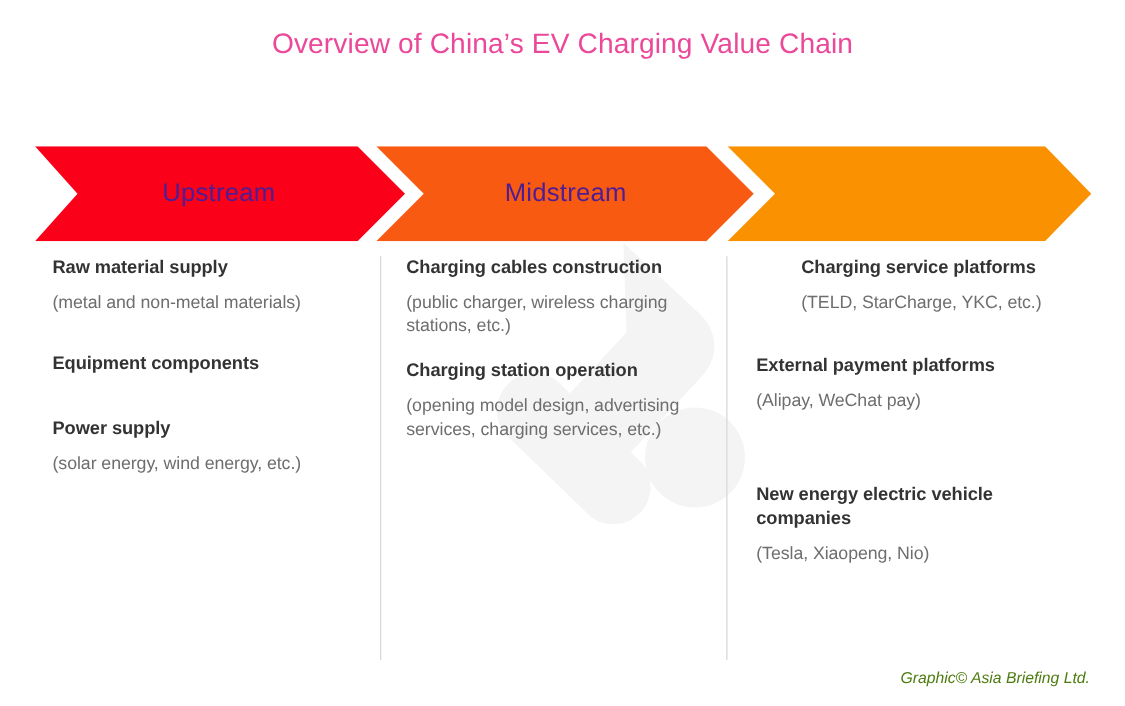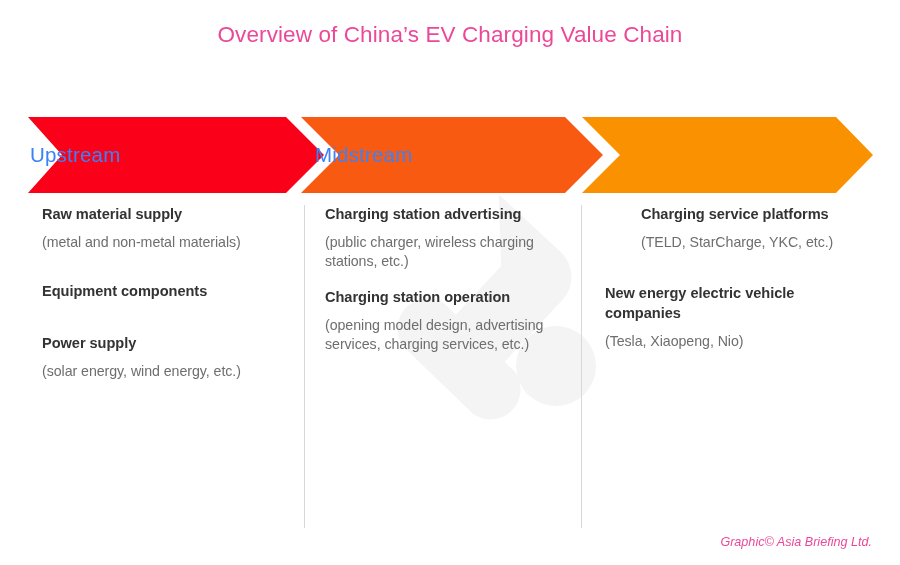--- a/index.html
+++ b/index.html
@@ -52,21 +52,22 @@
     z-index: 2;
   }
   .banner-svg { display: block; }
   .banner-label {
     position: absolute;
     top: 0;
     height: 76px;
     line-height: 76px;
     font-size: 20.5px;
     font-weight: 400;
-    color: #3b82f6;
+    color: #4c1d95;
+    text-align: center;
     white-space: nowrap;
     letter-spacing: .2px;
   }
   .label-up   { left: 30px;  width: 290px; }
   .label-mid  { left: 315px; width: 275px; }
   .label-down { left: 596px; width: 275px; }
 
   
   .columns {
     position: absolute;
@@ -120,21 +121,21 @@
   .col-down .entry:nth-child(1) { margin-bottom: 32px; margin-left: 36px; }
   .col-down .entry:nth-child(2) { margin-bottom: 55px; }
 
   
   .credit {
     position: absolute;
     right: 28px;
     bottom: 16px;
     font-size: 12.6px;
     font-style: italic;
-    color: #ec4899;
+    color: #4d7c0f;
     white-space: nowrap;
     z-index: 3;
   }
 </style>
 </head>
 <body>
 
 <div class="watermark">
   <svg width="230" height="230" viewBox="0 0 230 230" aria-hidden="true">
     <g fill="#f4f4f5">
@@ -175,35 +176,39 @@
       <div class="entry-head">Equipment components</div>
     </div>
     <div class="entry">
       <div class="entry-head">Power supply</div>
       <div class="entry-sub">(solar energy, wind energy, etc.)</div>
     </div>
   </div>
 
   <div class="col col-mid">
     <div class="entry">
-      <div class="entry-head">Charging station advertising</div>
+      <div class="entry-head">Charging cables construction</div>
       <div class="entry-sub">(public charger, wireless charging stations, etc.)</div>
     </div>
     <div class="entry">
       <div class="entry-head">Charging station operation</div>
       <div class="entry-sub">(opening model design, advertising services, charging services, etc.)</div>
     </div>
   </div>
 
   <div class="col col-down">
     <div class="entry">
       <div class="entry-head">Charging service platforms</div>
       <div class="entry-sub">(TELD, StarCharge, YKC, etc.)</div>
     </div>
     <div class="entry">
+      <div class="entry-head">External payment platforms</div>
+      <div class="entry-sub">(Alipay, WeChat pay)</div>
+    </div>
+    <div class="entry">
       <div class="entry-head">New energy electric vehicle companies</div>
       <div class="entry-sub">(Tesla, Xiaopeng, Nio)</div>
     </div>
   </div>
 
 </div>
 
 <div class="credit">Graphic© Asia Briefing Ltd.</div>
 
 </body></html>

